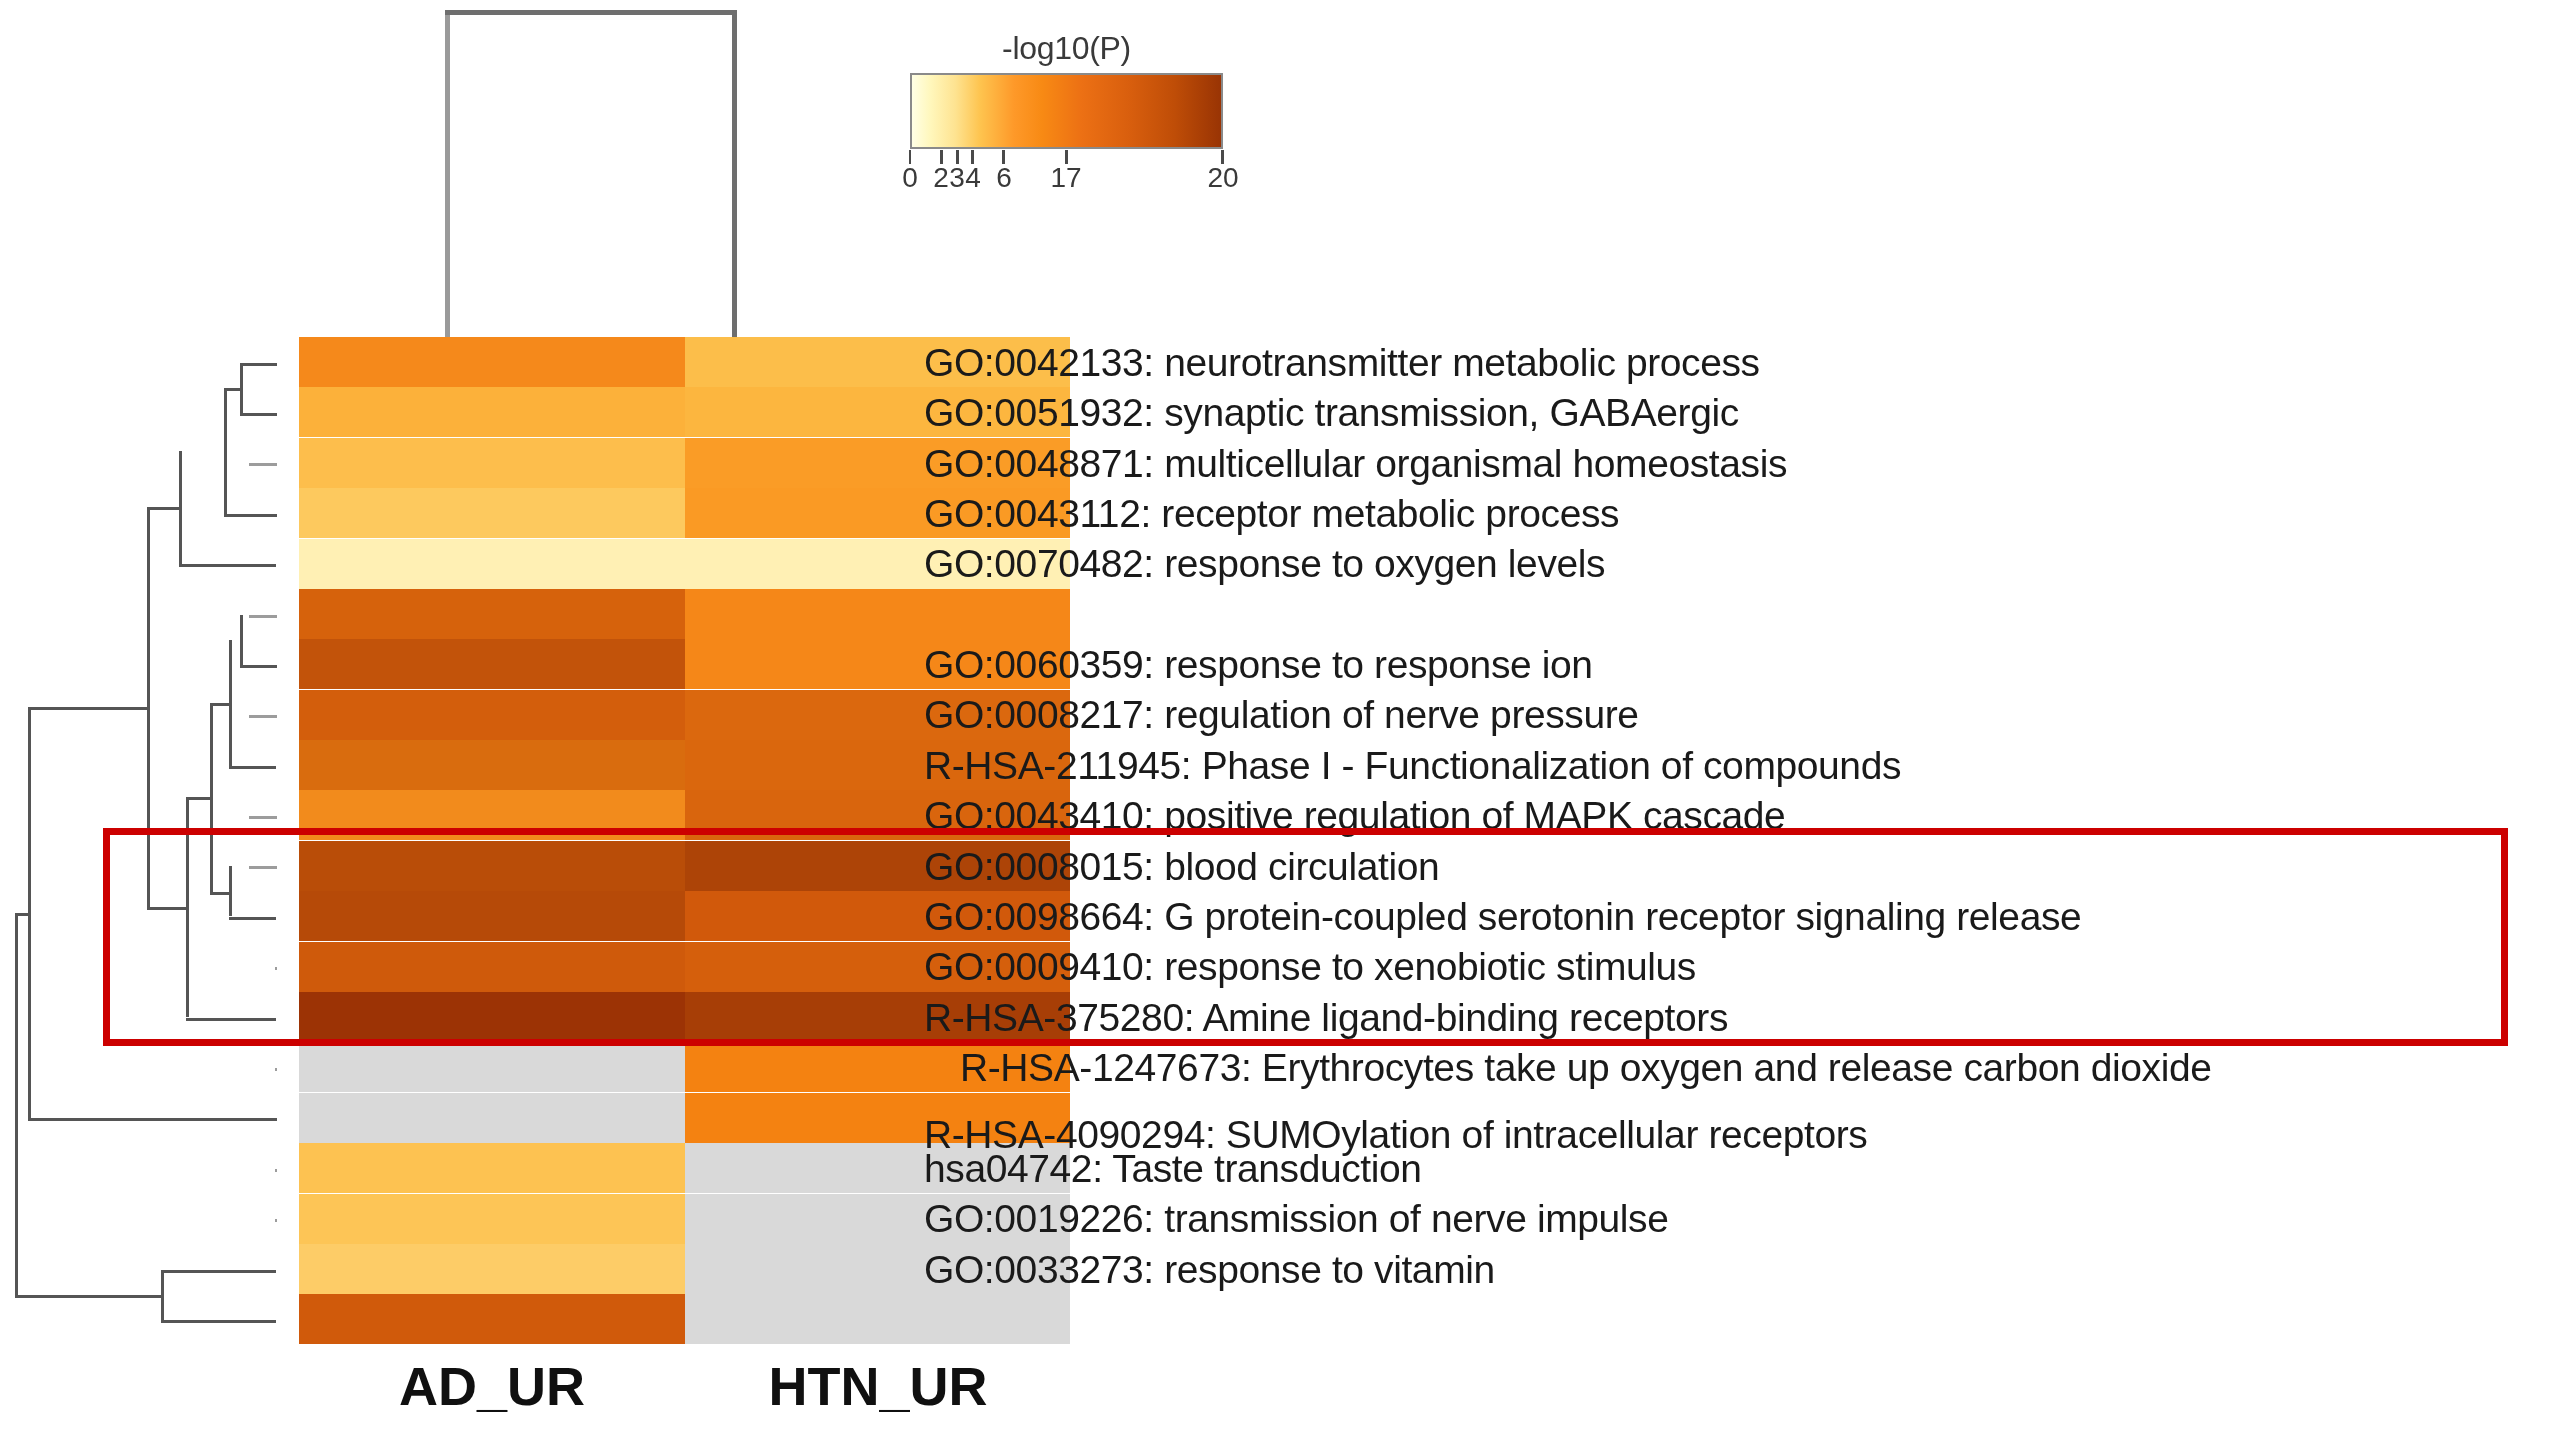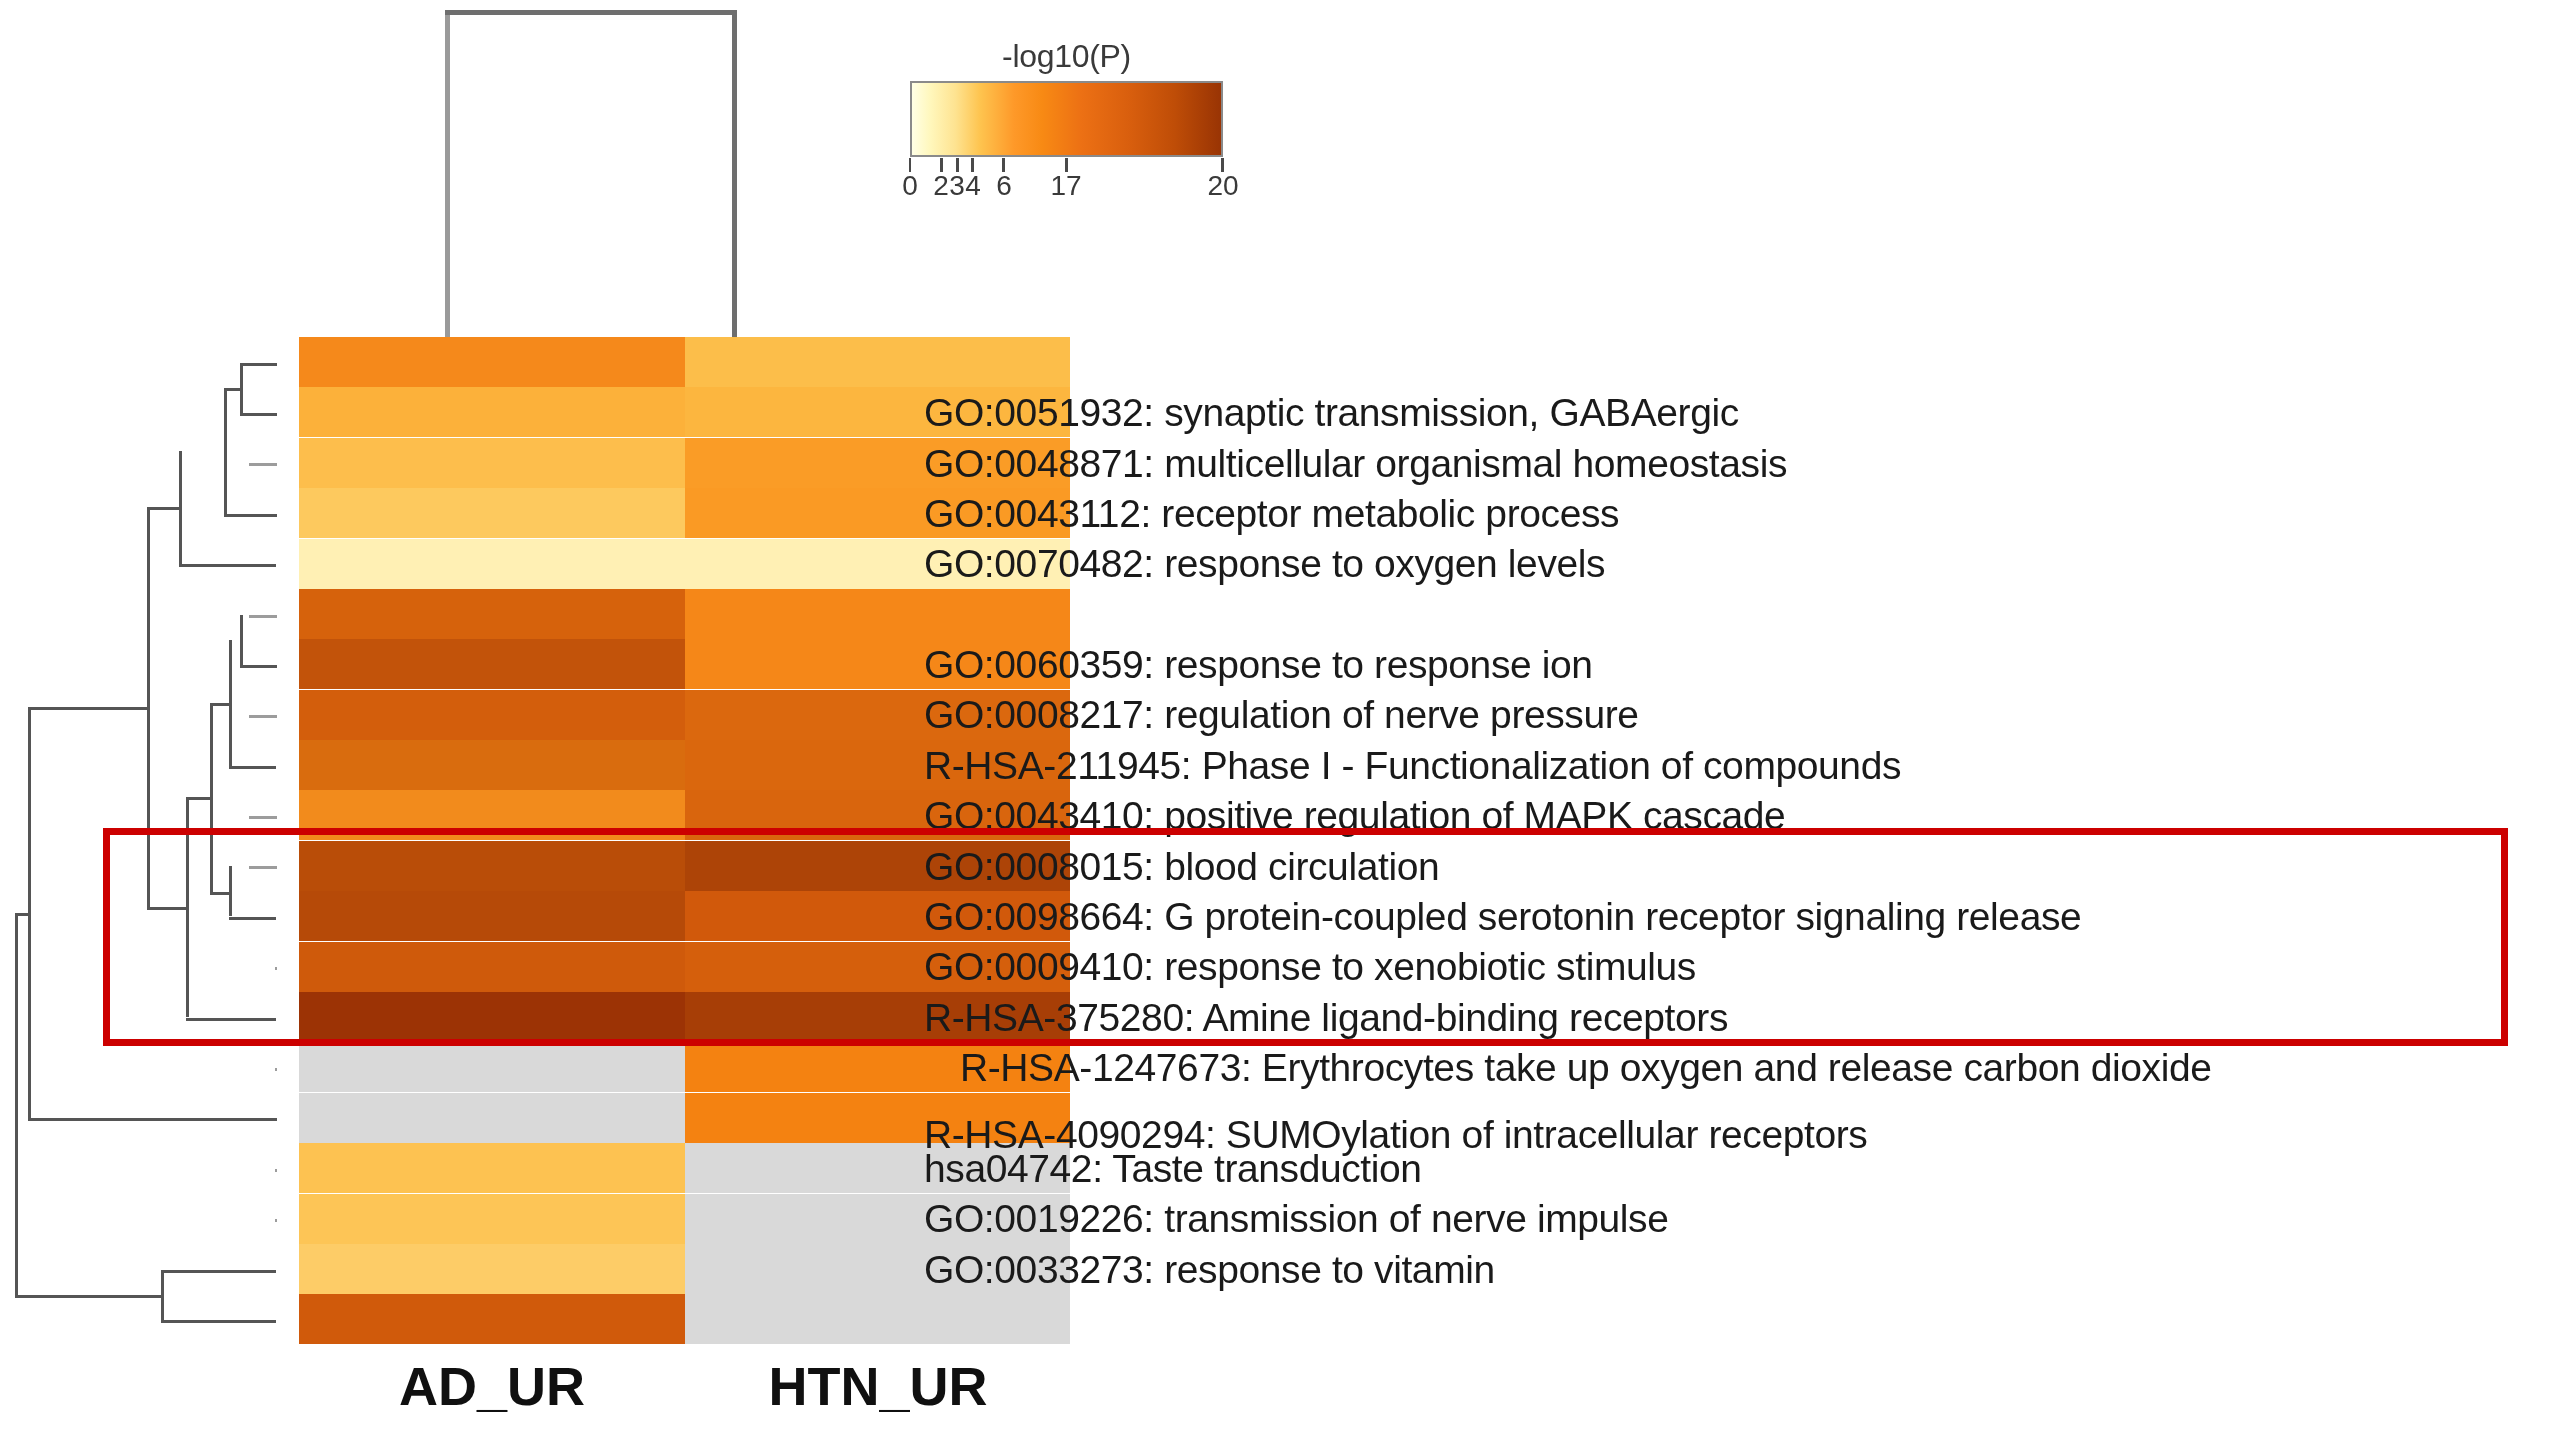--- a/index.html
+++ b/index.html
@@ -3,21 +3,21 @@
 <meta charset="utf-8">
 <style>
   html,body{margin:0;padding:0;background:#ffffff;}
   body{
     font-family:"Liberation Sans", sans-serif;
     width:2563px;height:1453px;position:relative;overflow:hidden;
   }
   #stage{position:absolute;left:0;top:0;width:2563px;height:1453px;}
 
   
-  .legend{position:absolute;left:903px;top:38px;width:327px;height:177px;}
+  .legend{position:absolute;left:903px;top:30px;width:327px;height:177px;}
   .legend-title{
     position:absolute;left:0;top:0;width:327px;text-align:center;
     font-size:32px;color:#3a3a3a;letter-spacing:-0.3px;white-space:nowrap;
   }
   .legend-bar{
     position:absolute;left:7px;top:43px;width:313px;height:76px;
     border:2.8px solid #8a8a8a;box-sizing:border-box;
     background:linear-gradient(to right,
        #ffffe5 0%, #fff7bc 6%, #fee391 14%, #fec44f 22%,
        #fe9929 33%, #f88a14 42%, #ec7014 55%, #d95f0e 70%,
@@ -225,20 +225,21 @@
         <div class="cell c0" style="background: rgb(253, 204, 103);"></div>
         <div class="cell c1" style="background: rgb(217, 217, 217);"></div>
       </div>
       <div class="hrow" style="top: 957px; height: 50px;">
         <div class="cell c0" style="background: rgb(208, 90, 11);"></div>
         <div class="cell c1" style="background: rgb(217, 217, 217);"></div>
       </div>
     </div>
 
   <div class="rowlabels" id="rowlabels">
+      <div class="rlab" style="top: 5.7px;">GO:0042133: neurotransmitter metabolic process</div>
       <div class="rlab" style="top: 56px;">GO:0051932: synaptic transmission, GABAergic</div>
       <div class="rlab" style="top: 107px;">GO:0048871: multicellular organismal homeostasis</div>
       <div class="rlab" style="top: 157px;">GO:0043112: receptor metabolic process</div>
       <div class="rlab" style="top: 207px;">GO:0070482: response to oxygen levels</div>
       <div class="rlab" style="top: 308px;">GO:0060359: response to response ion</div>
       <div class="rlab" style="top: 358px;">GO:0008217: regulation of nerve pressure</div>
       <div class="rlab" style="top: 409px;">R-HSA-211945: Phase I - Functionalization of compounds</div>
       <div class="rlab" style="top: 459px;">GO:0043410: positive regulation of MAPK cascade</div>
       <div class="rlab" style="top: 510px;">GO:0008015: blood circulation</div>
       <div class="rlab" style="top: 560px;">GO:0098664: G protein-coupled serotonin receptor signaling release</div>

